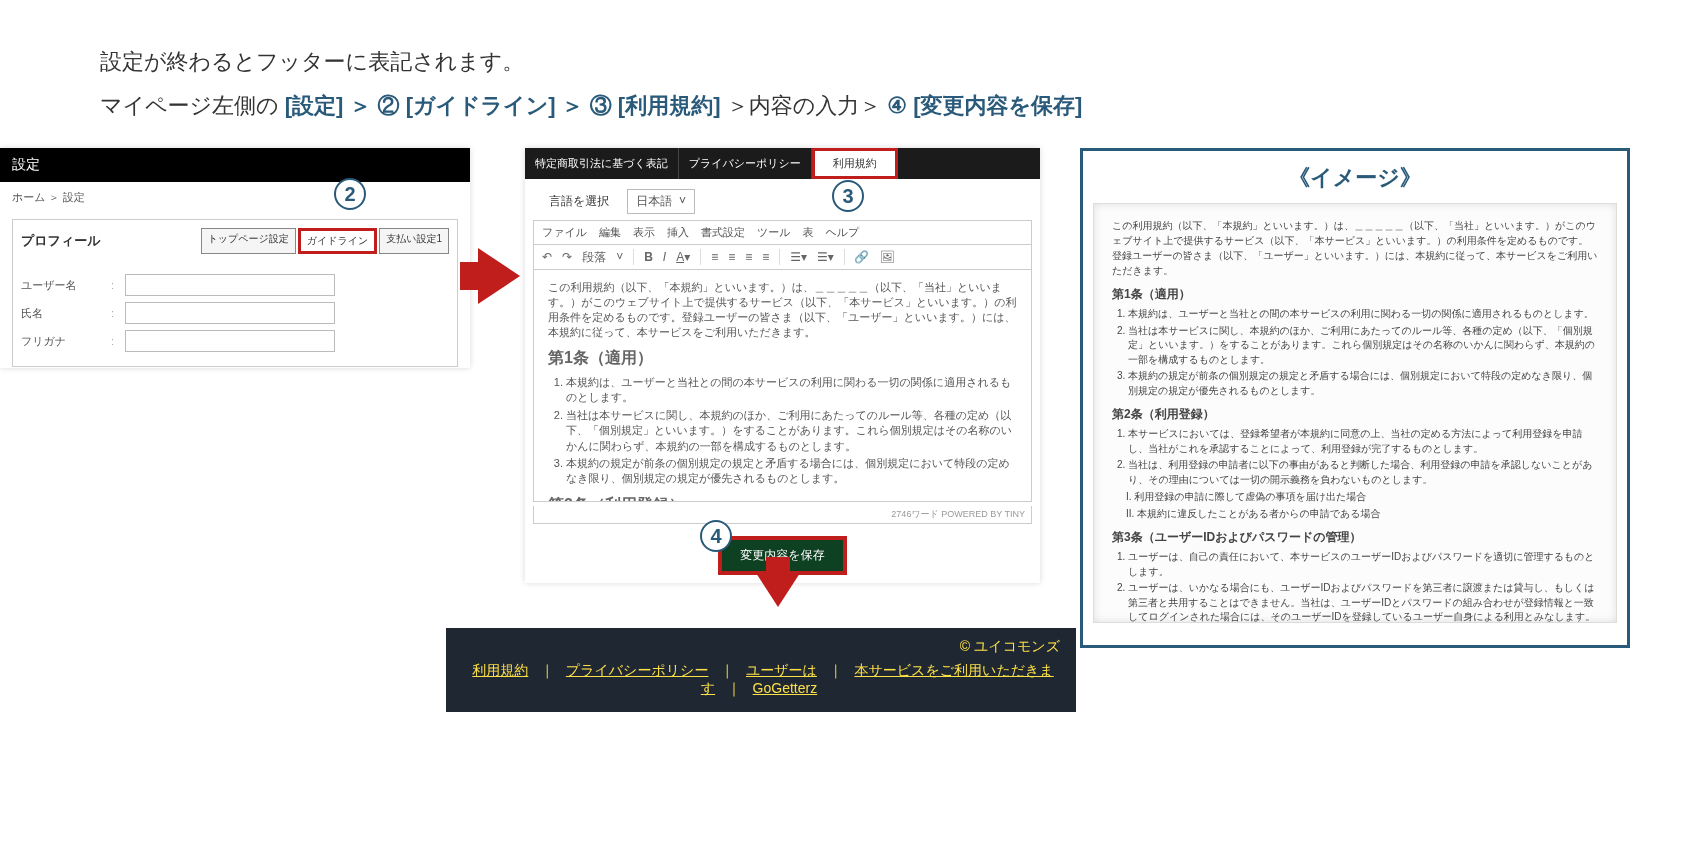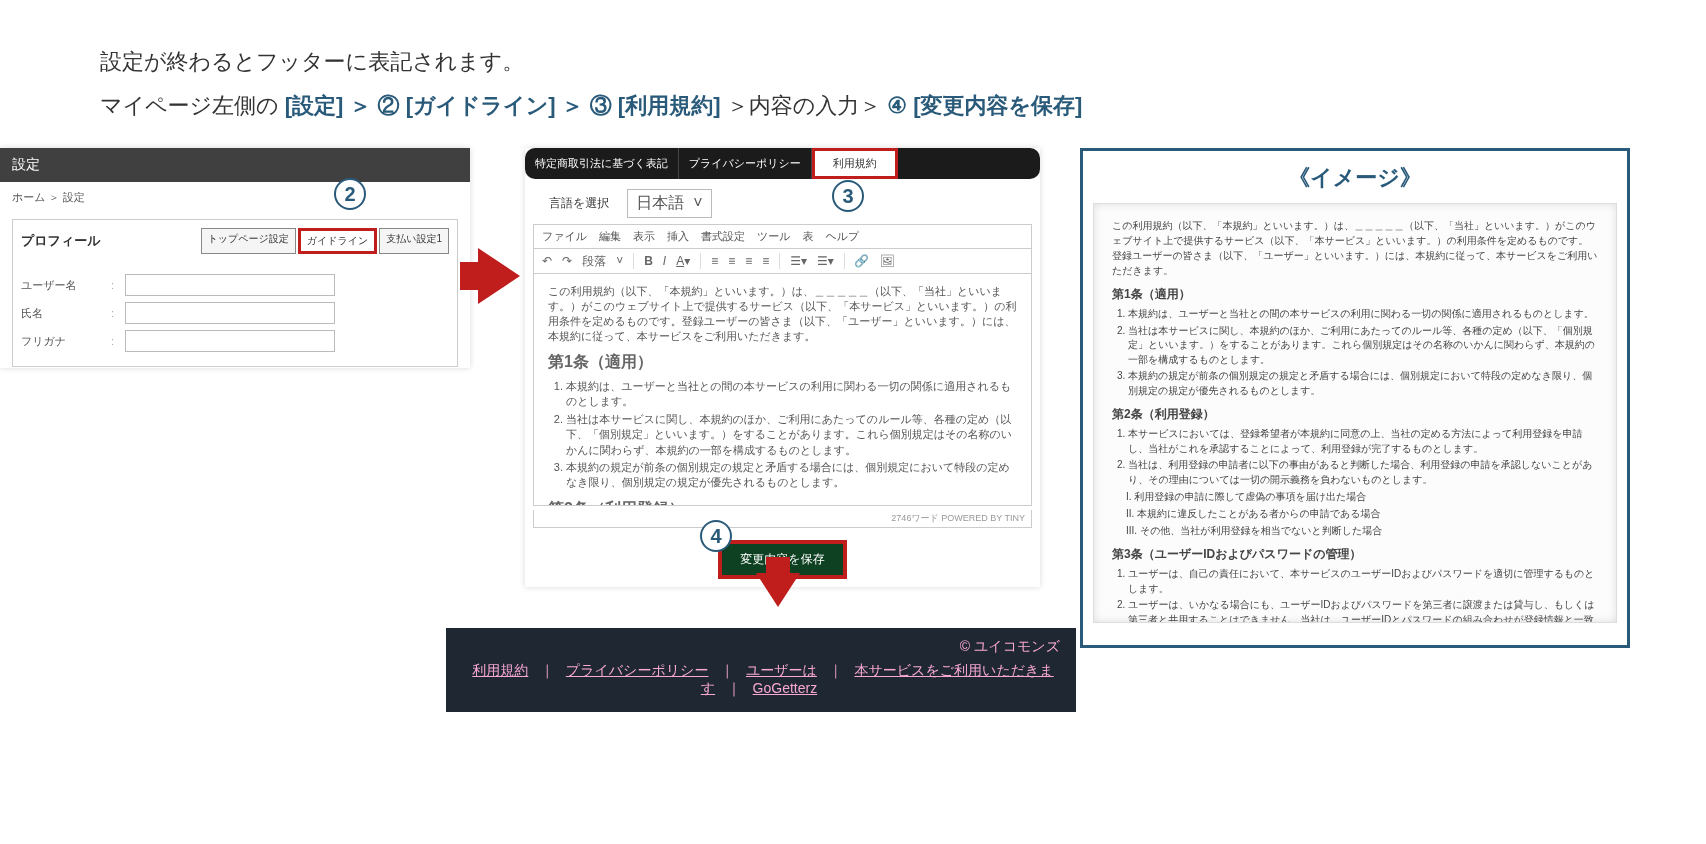--- a/index.html
+++ b/index.html
@@ -38,21 +38,21 @@
 
   
   .panel-left {
     left: 0;
     top: 0;
     width: 470px;
     height: 220px;
     box-shadow: 0 0 6px rgba(0,0,0,.15);
   }
   .settings-header {
-    background: #404040;
+    background: #000000;
     color: #fff;
     padding: 8px 12px;
     font-size: 14px;
   }
   .breadcrumb {
     font-size: 11px;
     padding: 8px 12px;
     color: #555;
     background: #fff;
   }
@@ -149,21 +149,20 @@
   
   .panel-center {
     left: 525px;
     top: 0;
     width: 515px;
     box-shadow: 0 0 6px rgba(0,0,0,.15);
   }
   .tab-strip {
     display: flex;
     background: #1b1b1b;
-    border-radius: 10px;
   }
   .tab-strip .tab {
     font-size: 11px;
     color: #fff;
     padding: 8px 10px;
     border-right: 1px solid #444;
   }
   .tab-strip .tab.active {
     background: #fff;
     color: #333;
@@ -173,21 +172,21 @@
   .lang-row {
     display: flex;
     align-items: center;
     gap: 18px;
     padding: 10px 24px 6px 24px;
     font-size: 12px;
   }
   .lang-select {
     border: 1px solid #bbb;
     padding: 3px 8px;
-    font-size: 16px;
+    font-size: 12px;
     color: #555;
   }
   .menubar {
     font-size: 11px;
     padding: 4px 8px;
     border: 1px solid #ccc;
     border-bottom: none;
     margin: 0 8px;
     display: flex;
     gap: 12px;
@@ -303,21 +302,21 @@
     background: #fff;
   }
 
   
   .panel-footer {
     position: absolute;
     left: 446px;
     top: 480px;
     width: 630px;
     background: #1f2733;
-    color: #f9a8d4;
+    color: #fde047;
     padding: 10px 16px 14px 16px;
     font-size: 14px;
   }
   .panel-footer .copy {
     text-align: right;
     margin-bottom: 6px;
   }
   .panel-footer .links {
     text-align: center;
   }
@@ -461,21 +460,20 @@
         <li>本規約の規定が前条の個別規定の規定と矛盾する場合には、個別規定において特段の定めなき限り、個別規定の規定が優先されるものとします。</li>
       </ol>
       <h4>第2条（利用登録）</h4>
       <ol>
         <li>本サービスにおいては、登録希望者が本規約に同意の上、当社の定める方法によって利用登録を申請し、当社がこれを承認することによって、利用登録が完了するものとします。</li>
         <li>当社は、利用登録の申請者に以下の事由があると判断した場合、利用登録の申請を承認しないことがあり、その理由については一切の開示義務を負わないものとします。</li>
       </ol>
       <div class="sublist">
         <p>I. 利用登録の申請に際して虚偽の事項を届け出た場合</p>
         <p>II. 本規約に違反したことがある者からの申請である場合</p>
-        <p>III. その他、当社が利用登録を相当でないと判断した場合</p>
       </div>
       <h4>第3条（ユーザーIDおよびパスワードの管理）</h4>
       <ol>
         <li>ユーザーは、自己の責任において、本サービスのユーザーIDおよびパスワードを適切に管理するものとします。</li>
         <li>ユーザーは、いかなる場合にも、ユーザーIDおよびパスワードを第三者に譲渡または貸与し、もしくは第三者と共用することはできません。当社は、ユーザーIDとパスワードの組み合わせが登録情報と一致してログインされた場合には、そのユーザーIDを登録しているユーザー自身による利用とみなします。</li>
 
       </ol>
     </div>
   </div>
 

